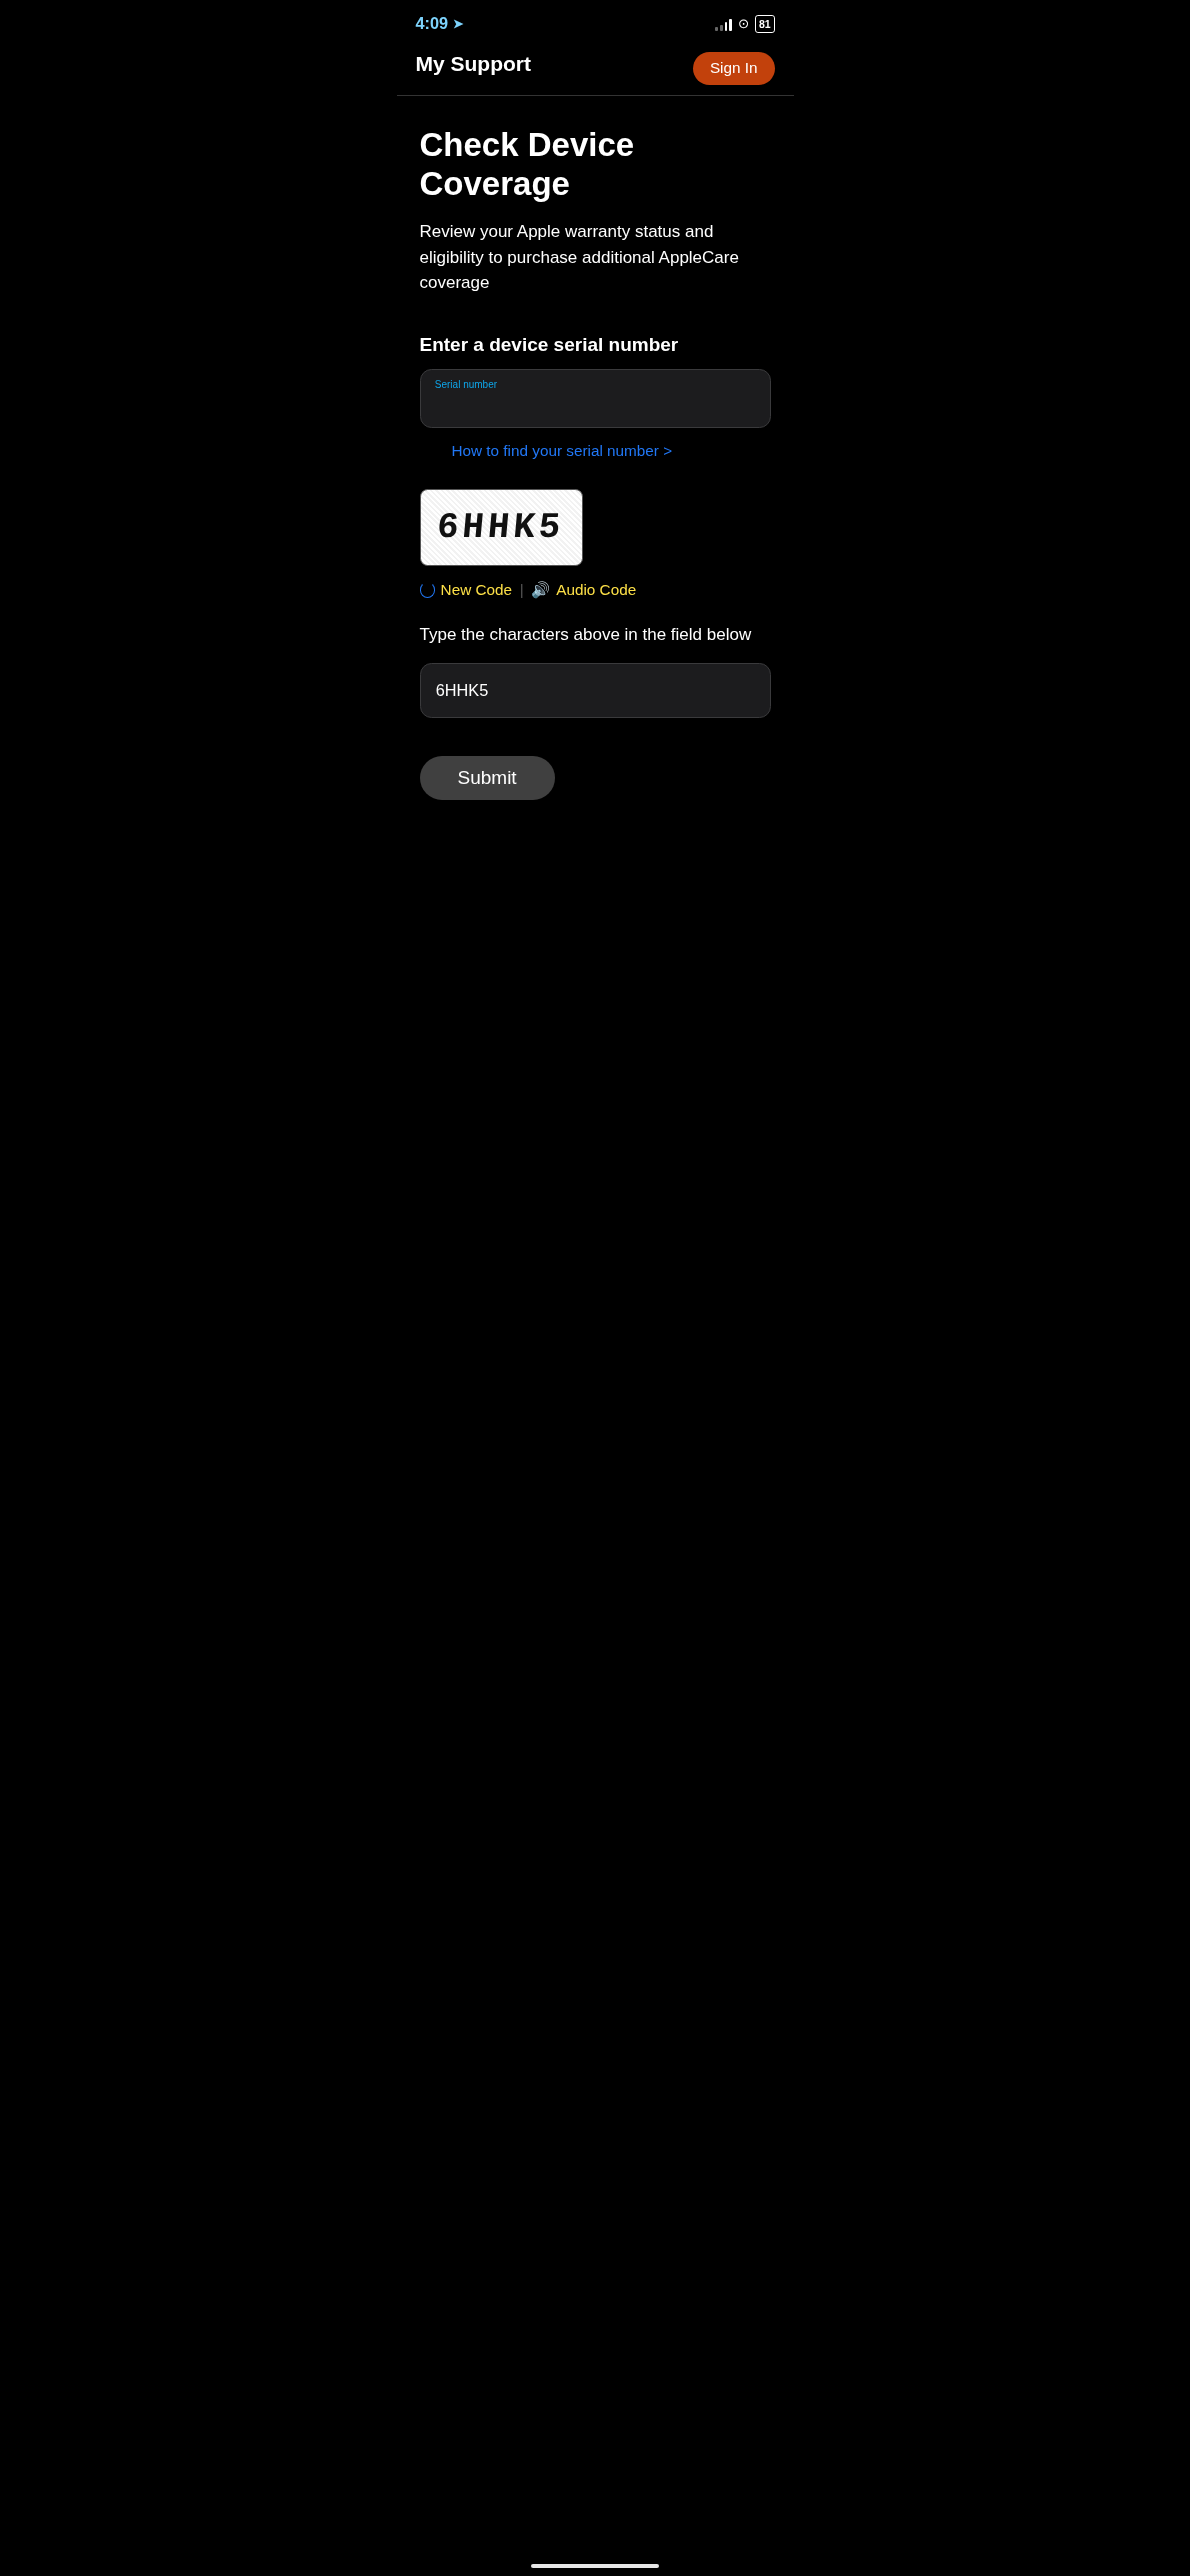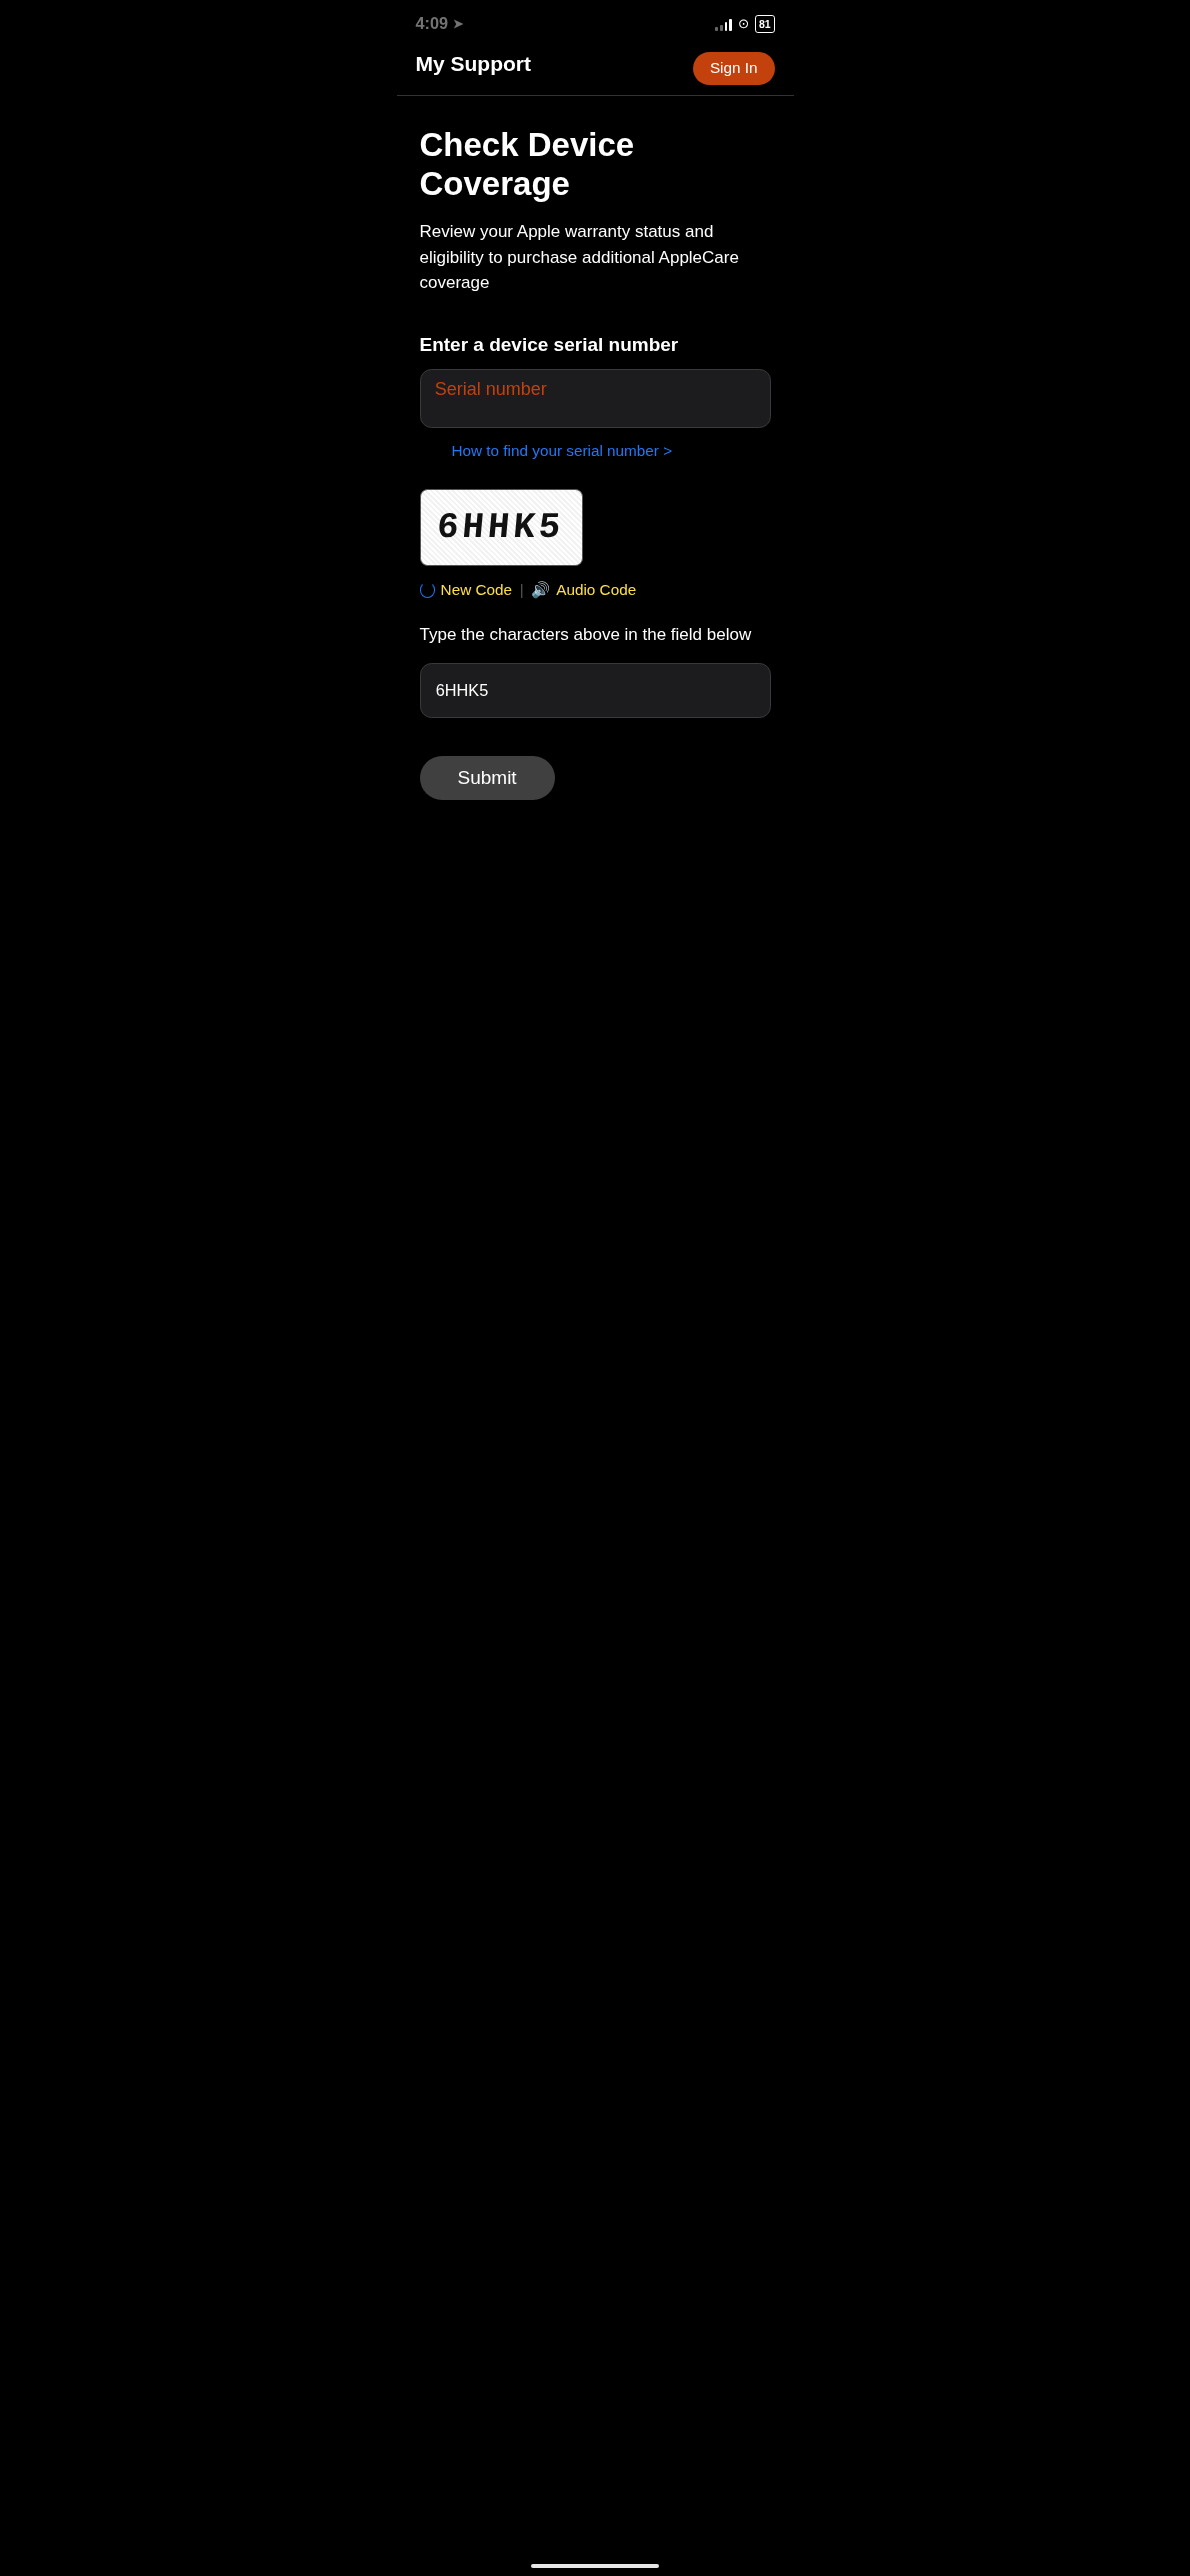--- a/index.html
+++ b/index.html
@@ -25,21 +25,21 @@
       display: flex;
       justify-content: space-between;
       align-items: center;
       padding: 13.4px 19px 7.7px 19px;
       height: 42px;
     }
 
     .status-time {
       font-size: 16.3px;
       font-weight: 600;
-      color: #737373;
+      color: #7dd3fc;
       display: flex;
       align-items: center;
       gap: 4.8px;
     }
 
     .status-icons {
       display: flex;
       align-items: center;
       gap: 5.8px;
     }
@@ -127,22 +127,22 @@
 
     .serial-input-container {
       position: relative;
       margin-bottom: 13.4px;
     }
 
     .serial-input-placeholder-label {
       position: absolute;
       top: 9.6px;
       left: 15.3px;
-      font-size: 18px;
-      color: #c2410c;
+      font-size: 10px;
+      color: #0ea5e9;
     }
 
     .serial-input-with-label {
       width: 100%;
       background: #1c1c1e;
       border: 1px solid #3a3a3c;
       border-radius: 11.5px;
       padding: 27px 15.3px 11.5px 15.3px;
       color: rgba(255,255,255,0.4);
       font-size: 16.3px;

